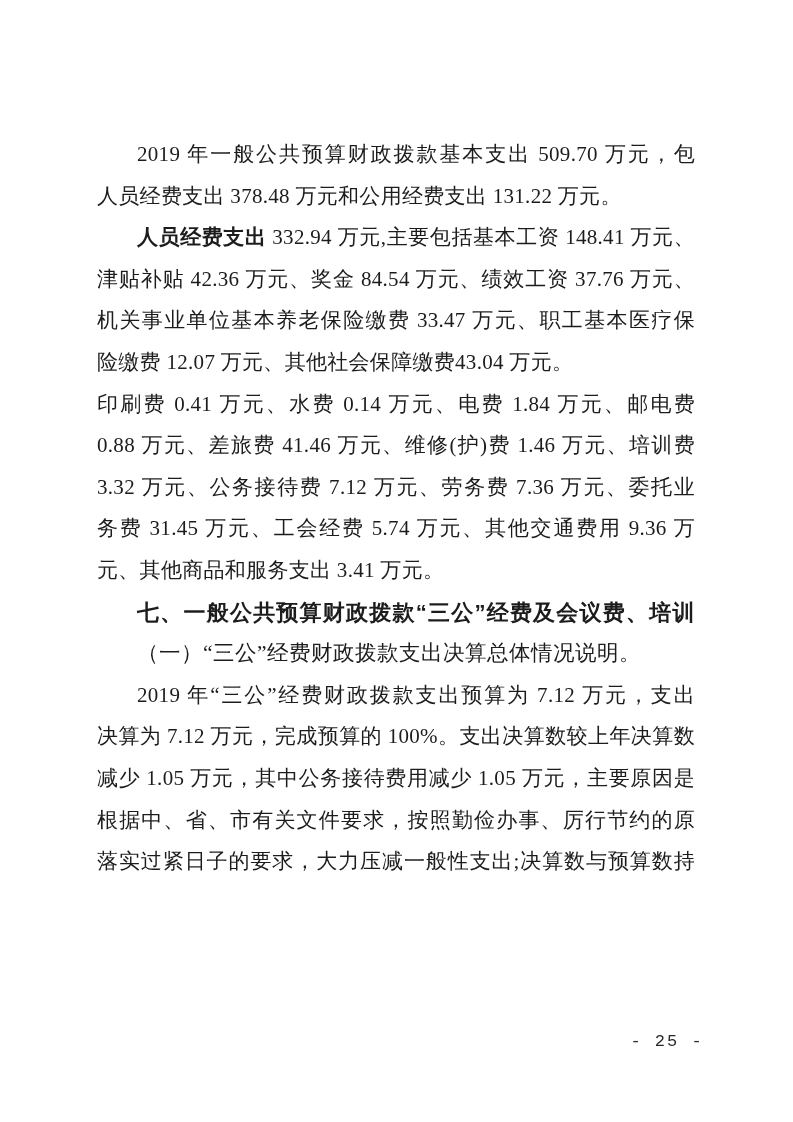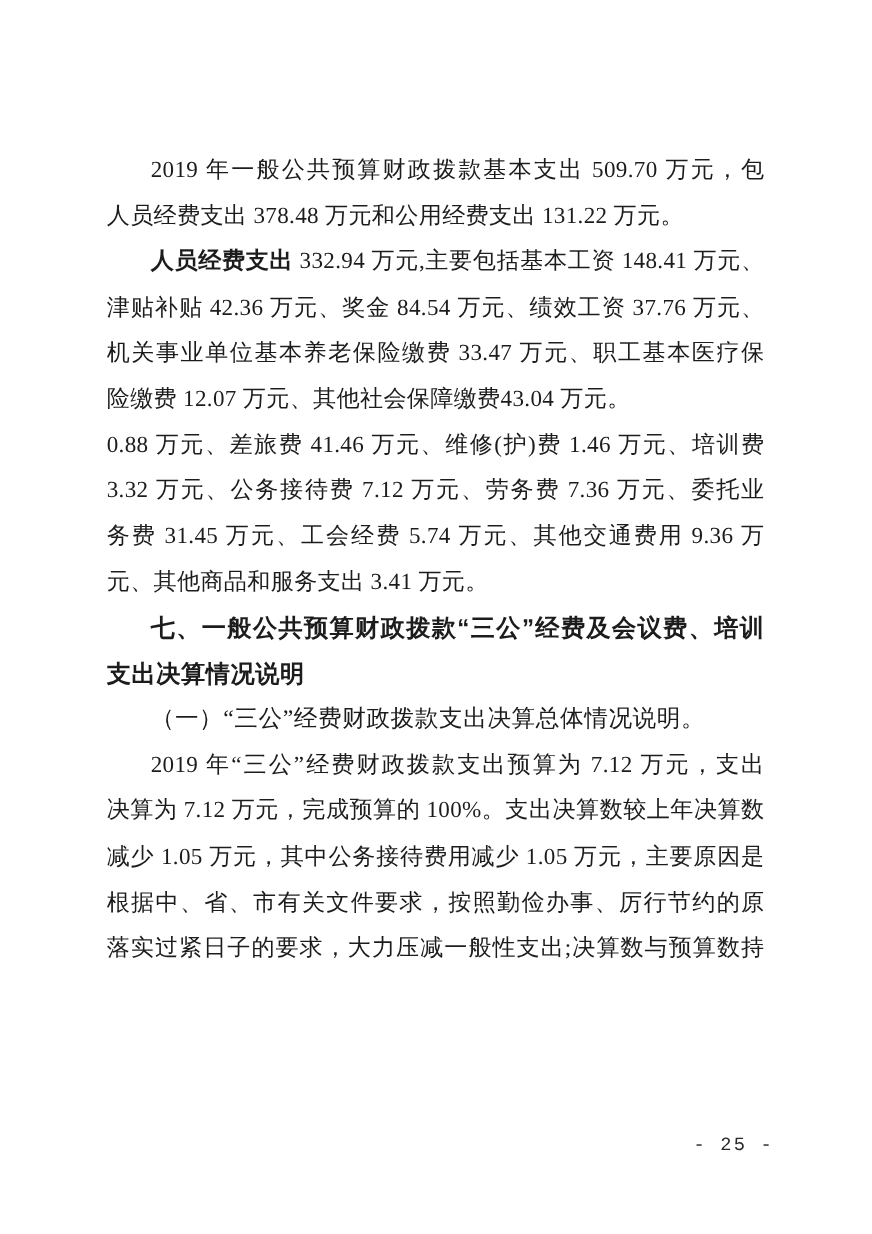--- a/index.html
+++ b/index.html
@@ -66,28 +66,28 @@
         <div class="line indent justify"><span>2019 年一般公共预算财政拨款基本支出 509.70 万元，包括：</span></div>
         <div class="line"><span>人员经费支出 378.48 万元和公用经费支出 131.22 万元。</span></div>
       </div>
       <div class="para body">
         <div class="line indent justify"><span class="b">人员经费支出</span><span> 332.94 万元,主要包括基本工资 148.41 万元、</span></div>
         <div class="line justify"><span>津贴补贴 42.36 万元、奖金 84.54 万元、绩效工资 37.76 万元、</span></div>
         <div class="line justify"><span>机关事业单位基本养老保险缴费 33.47 万元、职工基本医疗保</span></div>
         <div class="line"><span>险缴费 12.07 万元、其他社会保障缴费43.04 万元。</span></div>
       </div>
       <div class="para body">
+        <div class="line justify"><span>印刷费 0.41 万元、水费 0.14 万元、电费 1.84 万元、邮电费</span></div>
         <div class="line justify"><span>0.88 万元、差旅费 41.46 万元、维修(护)费 1.46 万元、培训费</span></div>
         <div class="line justify"><span>3.32 万元、公务接待费 7.12 万元、劳务费 7.36 万元、委托业</span></div>
         <div class="line justify"><span>务费 31.45 万元、工会经费 5.74 万元、其他交通费用 9.36 万</span></div>
         <div class="line"><span>元、其他商品和服务支出 3.41 万元。</span></div>
       </div>
       <div class="para heading">
         <div class="line indent justify"><span>七、一般公共预算财政拨款“三公”经费及会议费、培训费</span></div>
-        <div class="line"><span>支出决算情况说明</span></div>
       </div>
       <div class="para subheading">
         <div class="line indent"><span>（一）“三公”经费财政拨款支出决算总体情况说明。</span></div>
       </div>
       <div class="para body">
         <div class="line indent justify"><span>2019 年“三公”经费财政拨款支出预算为 7.12 万元，支出</span></div>
         <div class="line justify"><span>决算为 7.12 万元，完成预算的 100%。支出决算数较上年决算数</span></div>
         <div class="line justify"><span>减少 1.05 万元，其中公务接待费用减少 1.05 万元，主要原因是</span></div>
         <div class="line justify"><span>根据中、省、市有关文件要求，按照勤俭办事、厉行节约的原则，</span></div>
         <div class="line justify"><span>落实过紧日子的要求，大力压减一般性支出;决算数与预算数持</span></div>

